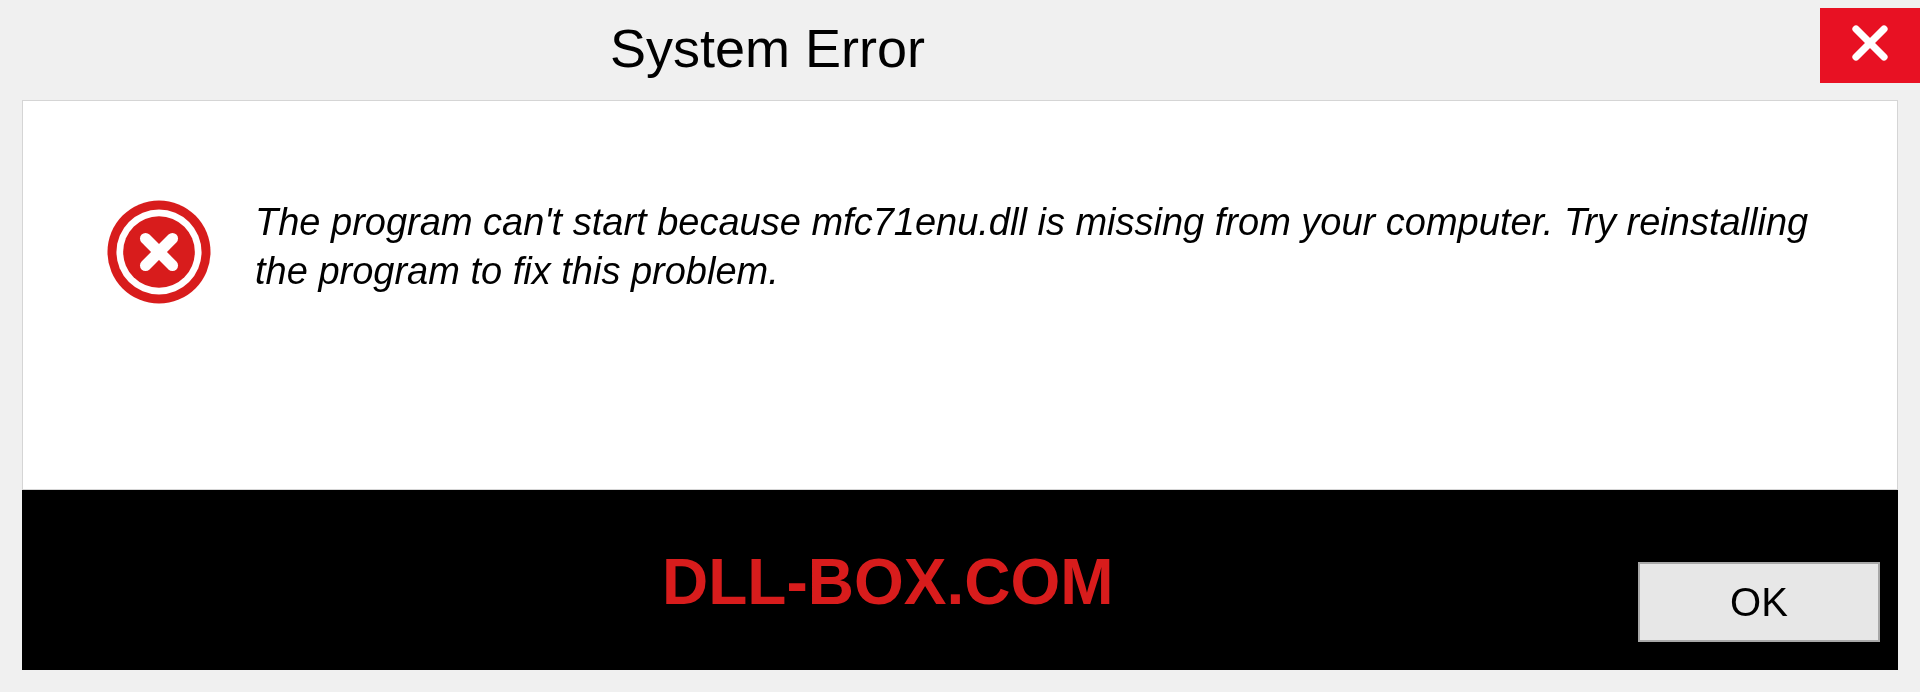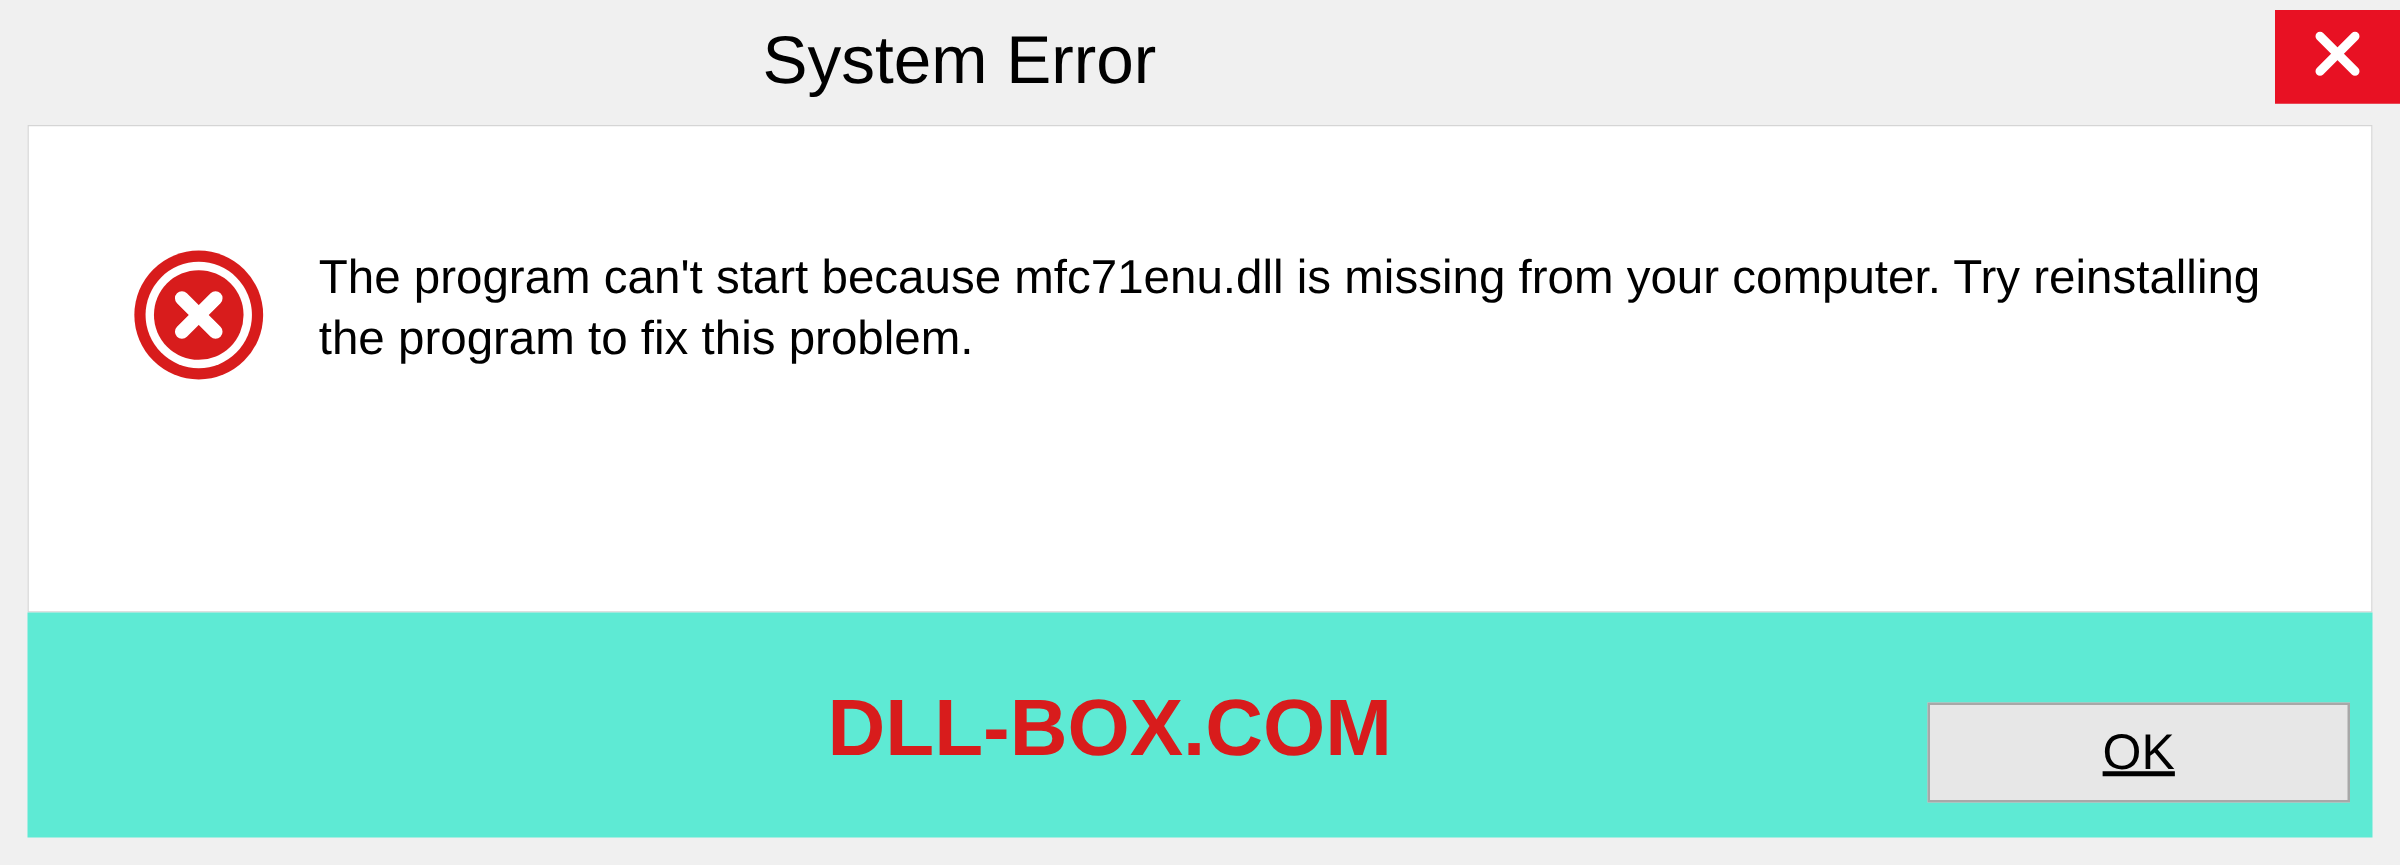--- a/index.html
+++ b/index.html
@@ -47,56 +47,56 @@
     }
     .body-area {
       margin: 10px 22px 0 22px;
       background: #ffffff;
       border: 1px solid #d5d5d5;
       height: 390px;
       display: flex;
       align-items: flex-start;
       padding-top: 95px;
       padding-left: 80px;
+      font-style: italic;
     }
     .error-icon {
       width: 112px;
       height: 112px;
       flex-shrink: 0;
     }
     .message {
       margin-left: 40px;
       margin-top: 2px;
       font-size: 38px;
       color: #000;
       line-height: 1.3;
       max-width: 1560px;
     }
     .footer {
       margin: 0 22px;
-      background: #5eead4;
+      background: #000000;
       display: flex;
       align-items: center;
       justify-content: flex-end;
       height: 180px;
       position: relative;
-      text-decoration: underline;
     }
     .watermark {
       font-size: 64px;
       font-weight: 800;
       color: #d81c1c;
       letter-spacing: 0px;
       font-family: "Arial Black", Arial, sans-serif;
       position: absolute;
       left: 640px;
       top: 55px;
     }
     .ok-btn {
-      width: 338px;
+      width: 242px;
       height: 80px;
       background: #e7e7e7;
       border: 2px solid #a8a8a8;
       font-size: 40px;
       color: #000;
       cursor: pointer;
       margin-top: 44px;
       margin-right: 18px;
       font-family: "Segoe UI", Tahoma, Arial, sans-serif;
       text-align: center;

